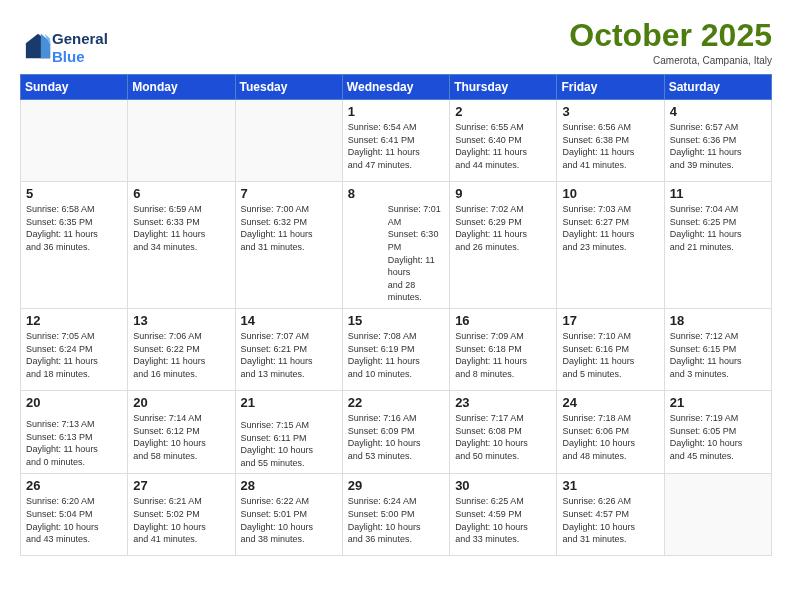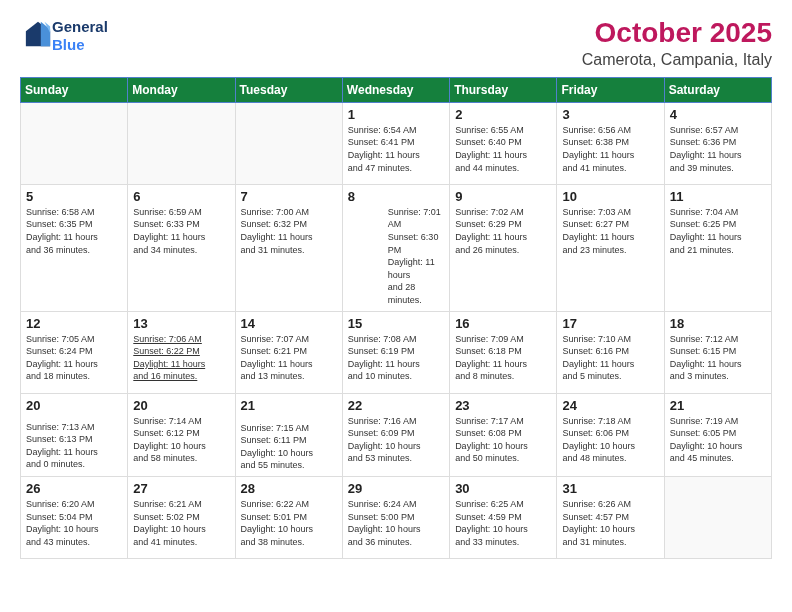--- a/index.html
+++ b/index.html
@@ -9,54 +9,54 @@
       width: 792px;
       height: 612px;
       overflow: hidden;
     }
     .page {
       width: 792px;
       padding: 18px 20px 10px 20px;
     }
     .header-row {
       display: flex;
-      align-items: flex-start;
+      align-items: flex-end;
       justify-content: space-between;
       margin-bottom: 8px;
     }
     .logo {
       display: flex;
       align-items: center;
     }
     .logo-icon {
       width: 28px;
       height: 28px;
       margin-left: 4px;
     }
     .title-block {
       text-align: right;
     }
     .month-title {
-      font-size: 28px;
+      font-size: 32px;
       font-weight: bold;
-      color: #be185d;
+      color: #4d7c0f;
       line-height: 1.1;
     }
     .location {
-      font-size: 16px;
+      font-size: 10px;
       color: #444;
       margin-top: 2px;
     }
     .calendar {
       width: 100%;
       border-collapse: collapse;
       border: 1px solid #ccc;
     }
     .calendar th {
-      background: #15803d;
+      background: #1d4ed8;
       color: #fff;
       font-size: 12px;
       font-weight: bold;
       padding: 5px 4px;
       text-align: left;
       border: 1px solid #5080cc;
     }
     .calendar td {
       width: calc(100% / 7);
       vertical-align: top;
@@ -207,21 +207,21 @@
         <tr>
           <td>
             <span class="day-num">12</span>
             <div class="day-info" style="white-space: pre-line;">Sunrise: 7:05 AM
 Sunset: 6:24 PM
 Daylight: 11 hours
 and 18 minutes.</div>
           </td>
           <td>
             <span class="day-num">13</span>
-            <div class="day-info" style="white-space: pre-line; text-decoration: underline;">Sunrise: 7:06 AM
+            <div class="day-info" style="white-space: pre-line;">Sunrise: 7:06 AM
 Sunset: 6:22 PM
 Daylight: 11 hours
 and 16 minutes.</div>
           </td>
           <td>
             <span class="day-num">14</span>
             <div class="day-info" style="white-space: pre-line;">Sunrise: 7:07 AM
 Sunset: 6:21 PM
 Daylight: 11 hours
 and 13 minutes.</div>

